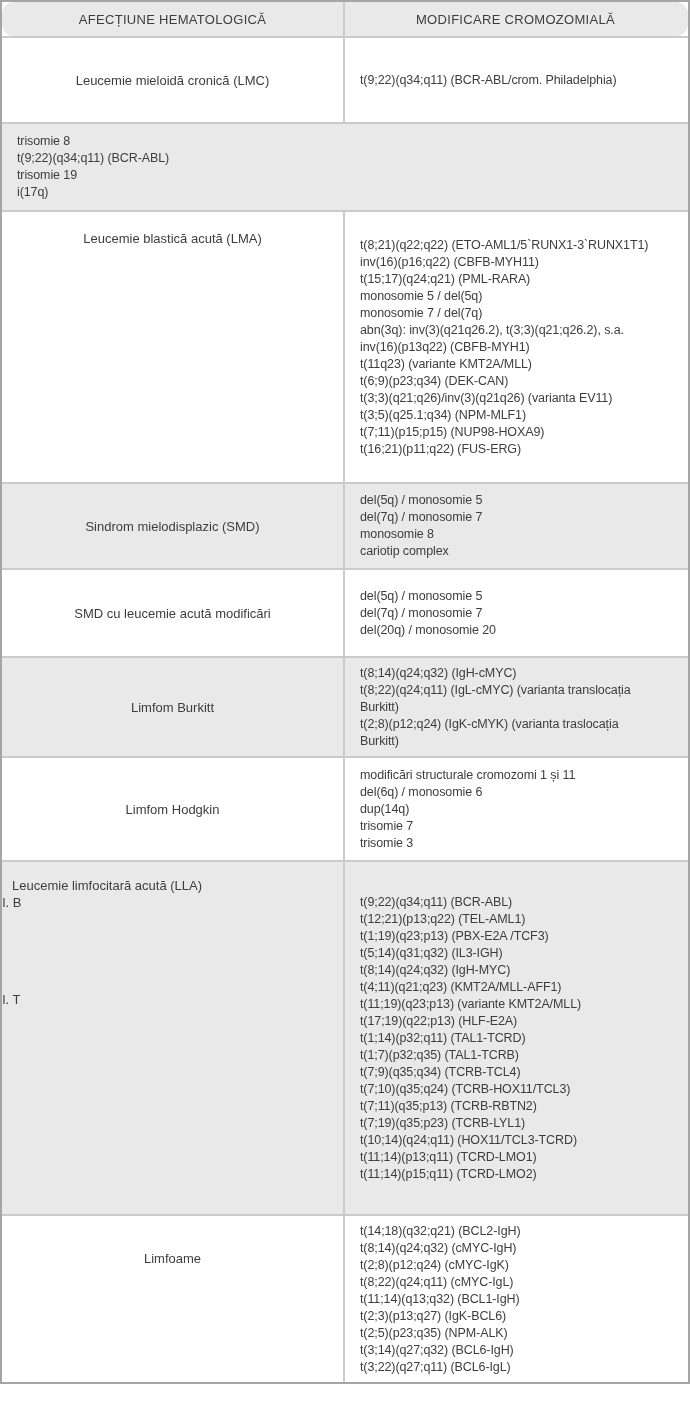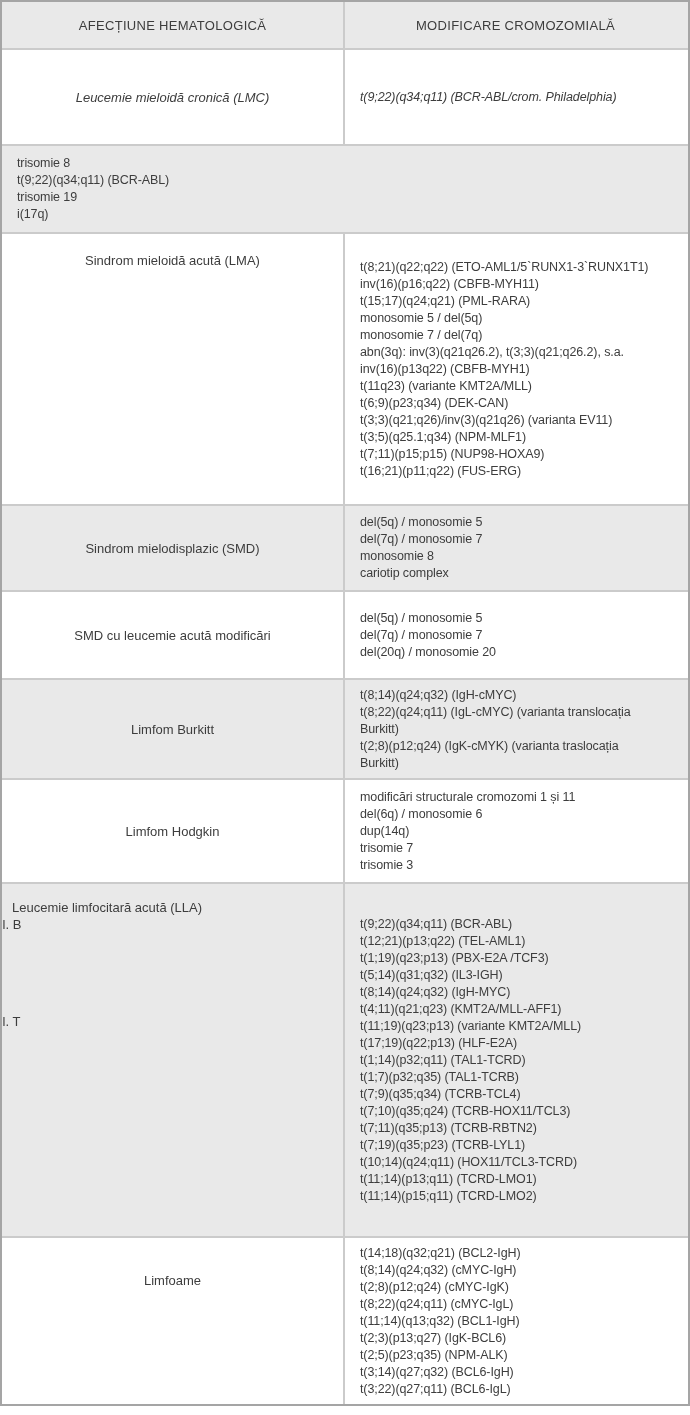--- a/index.html
+++ b/index.html
@@ -50,32 +50,32 @@
   }
   .mods {
     white-space: pre-line;
     text-align: left;
     letter-spacing: -0.1px;
   }
   .shade {
     background: #e9e9e9;
   }
   
-  .r-header { height: 46px; }
+  .r-header { height: 34px; border-radius: 12px; }
   .r-header .cell.left,
   .r-header .cell.right {
     align-items: center;
     justify-content: center;
     text-align: center;
     font-size: 13px;
     letter-spacing: 0.3px;
     padding: 0 8px;
   }
   
-  .r0 { height: 96px; font-style: italic;  }
+  .r0 { height: 86px;  }
   .r1 { height: 88px;  }
   .r2 { height: 272px; }
   .r3 { height: 86px;  }
   .r4 { height: 88px;  }
   .r5 { height: 100px; }
   .r6 { height: 104px; }
   .r7 { height: 354px; }
   .r8 { height: 168px; }
   
   .r2 .cell.left {
@@ -120,21 +120,21 @@
   <div class="row r1 shade">
     <div class="cell right">
         <span class="mods">trisomie 8
 t(9;22)(q34;q11) (BCR-ABL)
 trisomie 19
 i(17q)</span>
       </div>
   </div>
 
   <div class="row r2">
-    <div class="cell left">Sindrom mieloidă acută (LMA)</div>
+    <div class="cell left">Leucemie blastică acută (LMA)</div>
     <div class="cell right">
         <span class="mods">t(8;21)(q22;q22) (ETO-AML1/5`RUNX1-3`RUNX1T1)
 inv(16)(p16;q22) (CBFB-MYH11)
 t(15;17)(q24;q21) (PML-RARA)
 monosomie 5 / del(5q)
 monosomie 7 / del(7q)
 abn(3q): inv(3)(q21q26.2), t(3;3)(q21;q26.2), s.a.
 inv(16)(p13q22) (CBFB-MYH1)
 t(11q23) (variante KMT2A/MLL)
 t(6;9)(p23;q34) (DEK-CAN)

